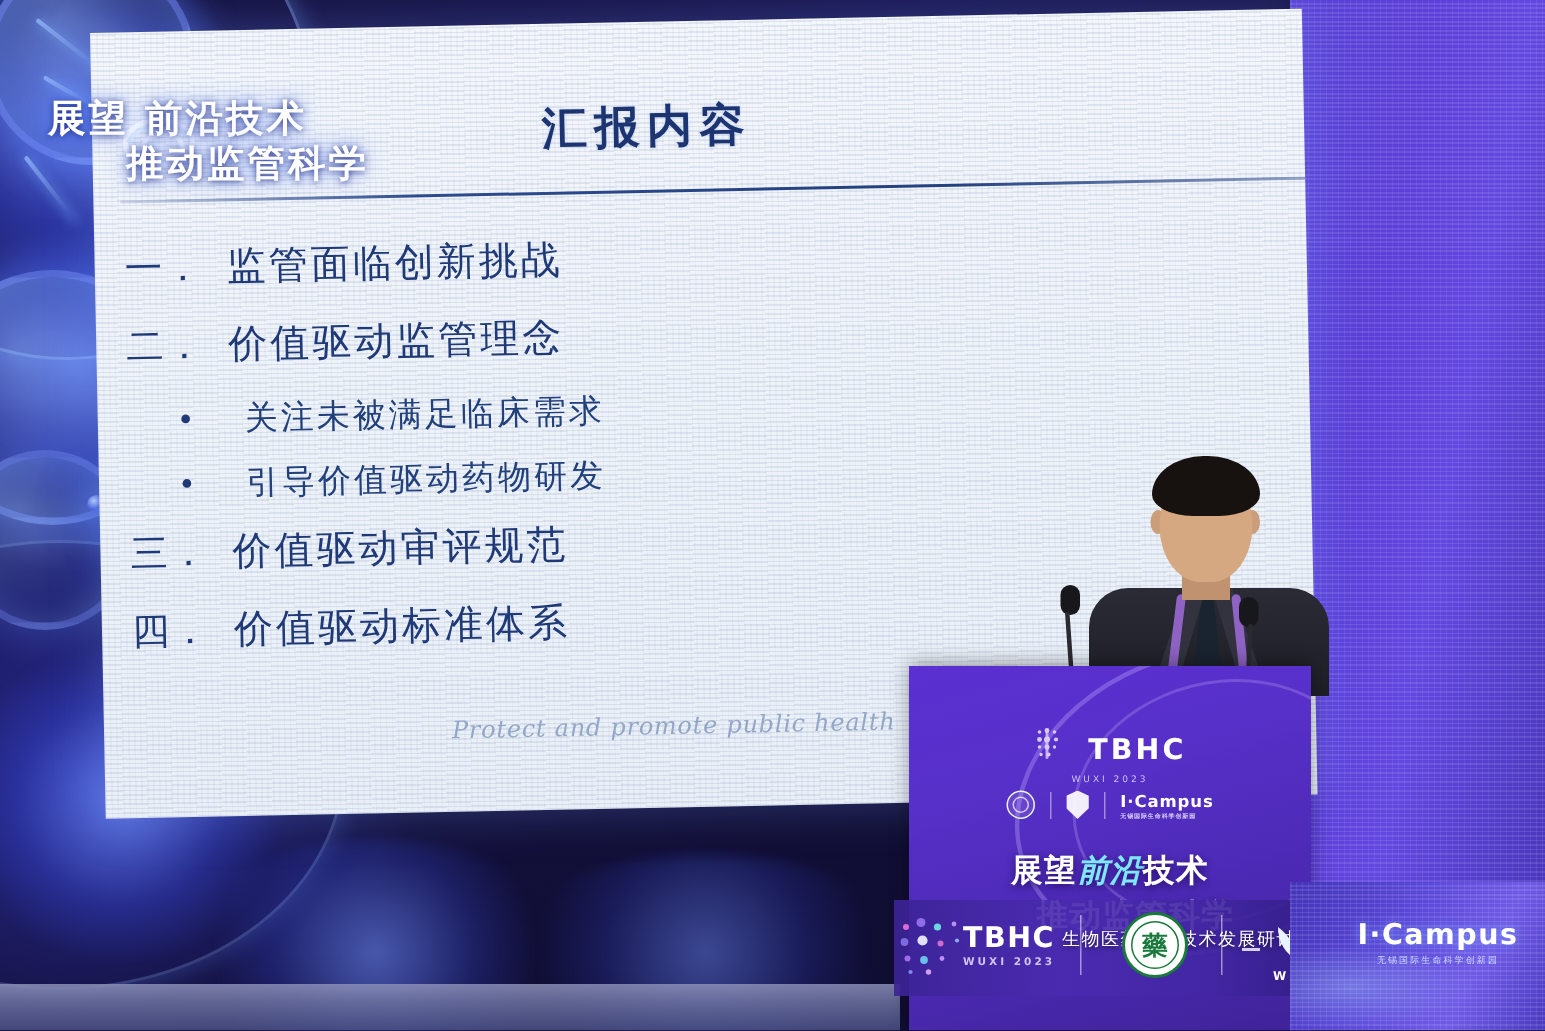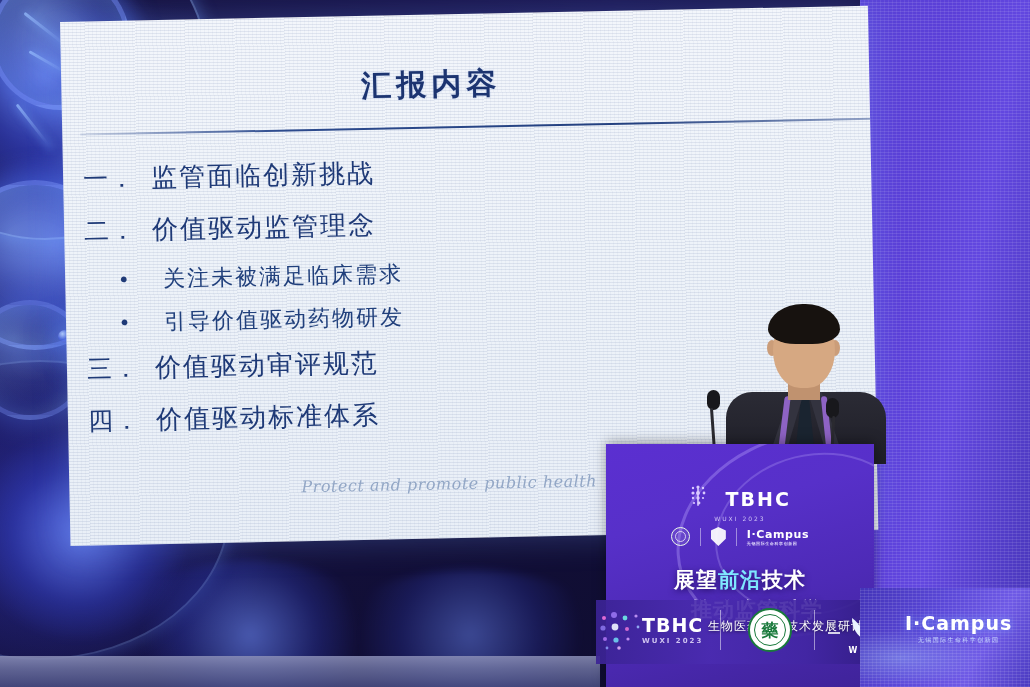--- a/index.html
+++ b/index.html
@@ -232,21 +232,21 @@
   .icampus .tiny{ display:block; font-size:4px; letter-spacing:.6px; color:#d7ccf7; }
 
   .pod-theme{
     position:absolute; left:0; right:0; top:122px; text-align:center;
     color:#fff; font-weight:800;
     font-family:"DejaVu Sans","Liberation Sans",sans-serif;
     text-shadow:0 2px 6px rgba(20,0,70,.7);
   }
   .pod-theme .l1{ font-size:21px; letter-spacing:1px; }
   .pod-theme .l2{ font-size:21px; letter-spacing:1px; margin-top:2px; padding-left:34px; }
-  .pod-theme .hl{ color:#7fe7ff; }
+  .pod-theme .hl{ color:#7fe7ff; font-style:italic; }
 
   
   .banner{
     position:absolute; left:596px; top:600px; width:300px; height:64px;
     overflow:hidden;
   }
   .banner-bg{
     position:absolute; inset:0;
     background:linear-gradient(90deg,#3b2395 0%,#4a2bb0 38%,#4226a3 70%,#2e1b7d 100%);
     opacity:.92;
@@ -369,20 +369,31 @@
         <div class="toc-row">
           <span class="toc-num">四．</span>
           <span class="toc-text">价值驱动标准体系</span>
         </div>
       </div>
 
       <div class="slide-footer">Protect and promote public health</div>
     </div>
   </div>
 
+  <div class="overlay-tl">
+    <div class="otl-logo">
+      <svg viewBox="0 0 60 44" width="52" height="38">
+        <ellipse cx="30" cy="22" rx="26" ry="17" fill="none" stroke="#ffffff" stroke-width="4" opacity=".95"></ellipse>
+        <ellipse cx="33" cy="25" rx="15" ry="9" fill="none" stroke="#ffffff" stroke-width="3.4" opacity=".9"></ellipse>
+        <path d="M6 22 C 14 6, 44 4, 54 18" fill="none" stroke="#dff0ff" stroke-width="3" opacity=".85"></path>
+      </svg>
+    </div>
+    <div class="otl-line1">展望 前沿技术</div>
+    <div class="otl-line2">推动监管科学</div>
+  </div>
 
   <div class="speaker">
     <div class="sp-body"></div>
     <div class="sp-shirt"></div>
     <div class="sp-lapel-l"></div>
     <div class="sp-lapel-r"></div>
     <div class="lanyard-l"></div>
     <div class="lanyard-r"></div>
     <div class="sp-neck"></div>
     <div class="sp-ear-l"></div>

